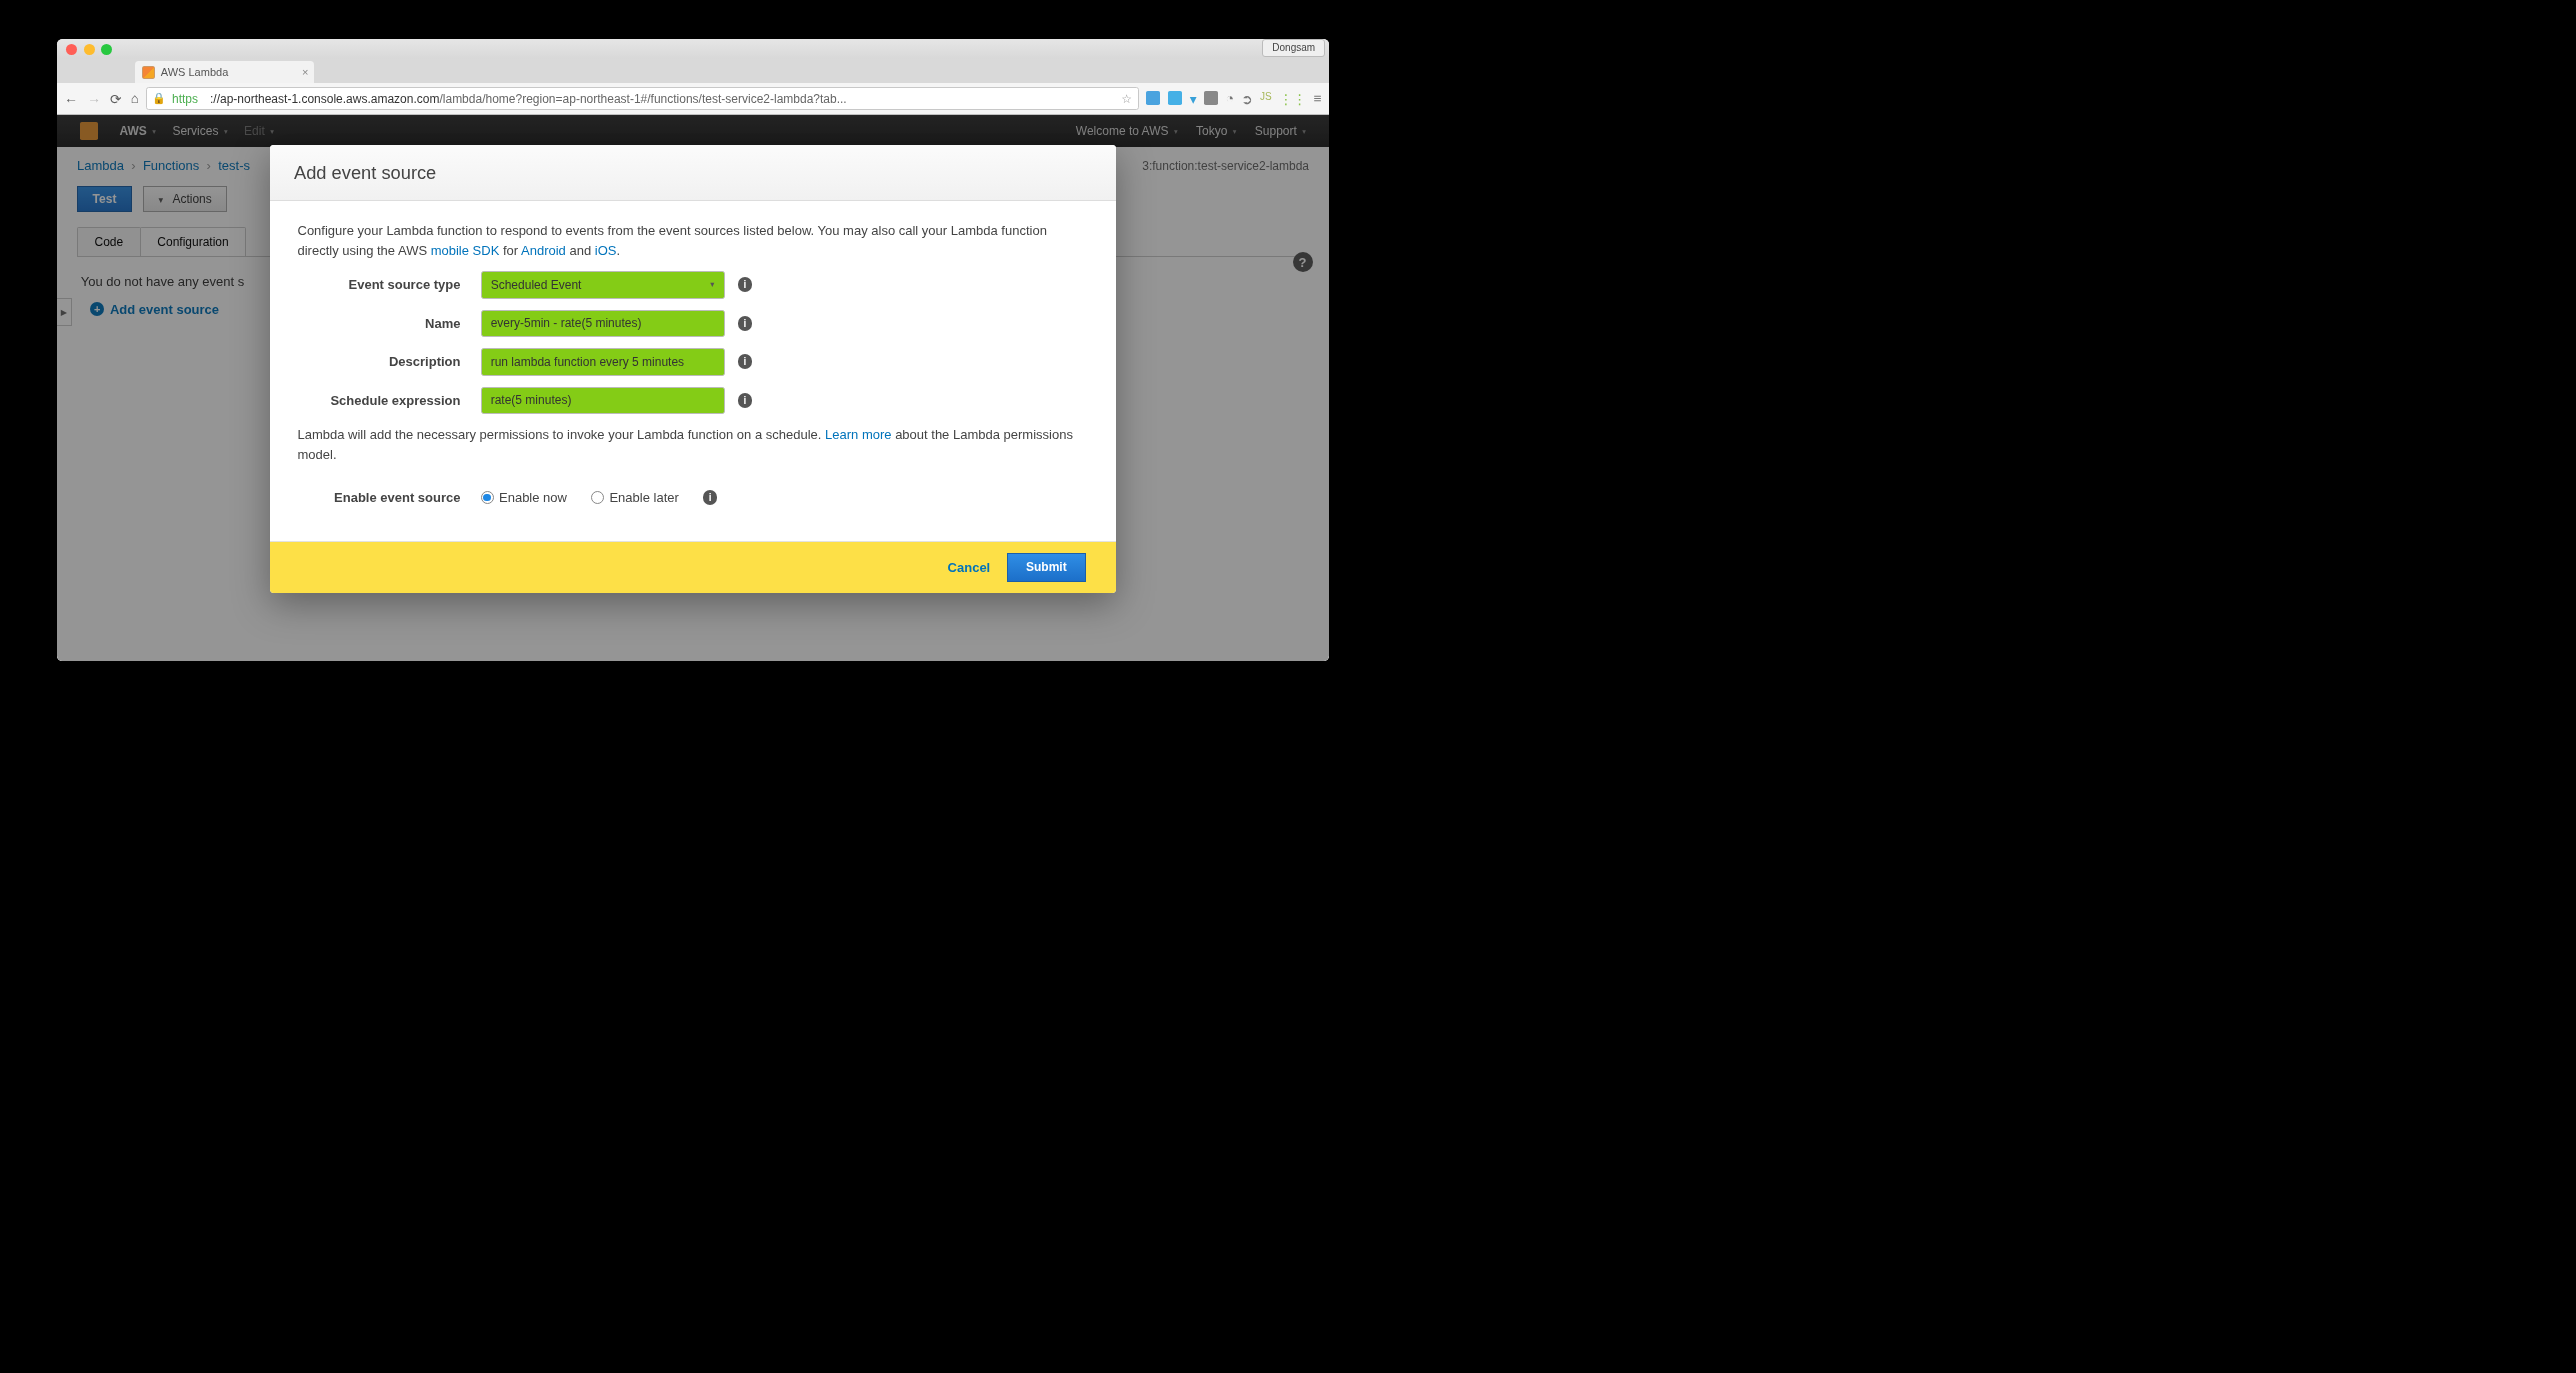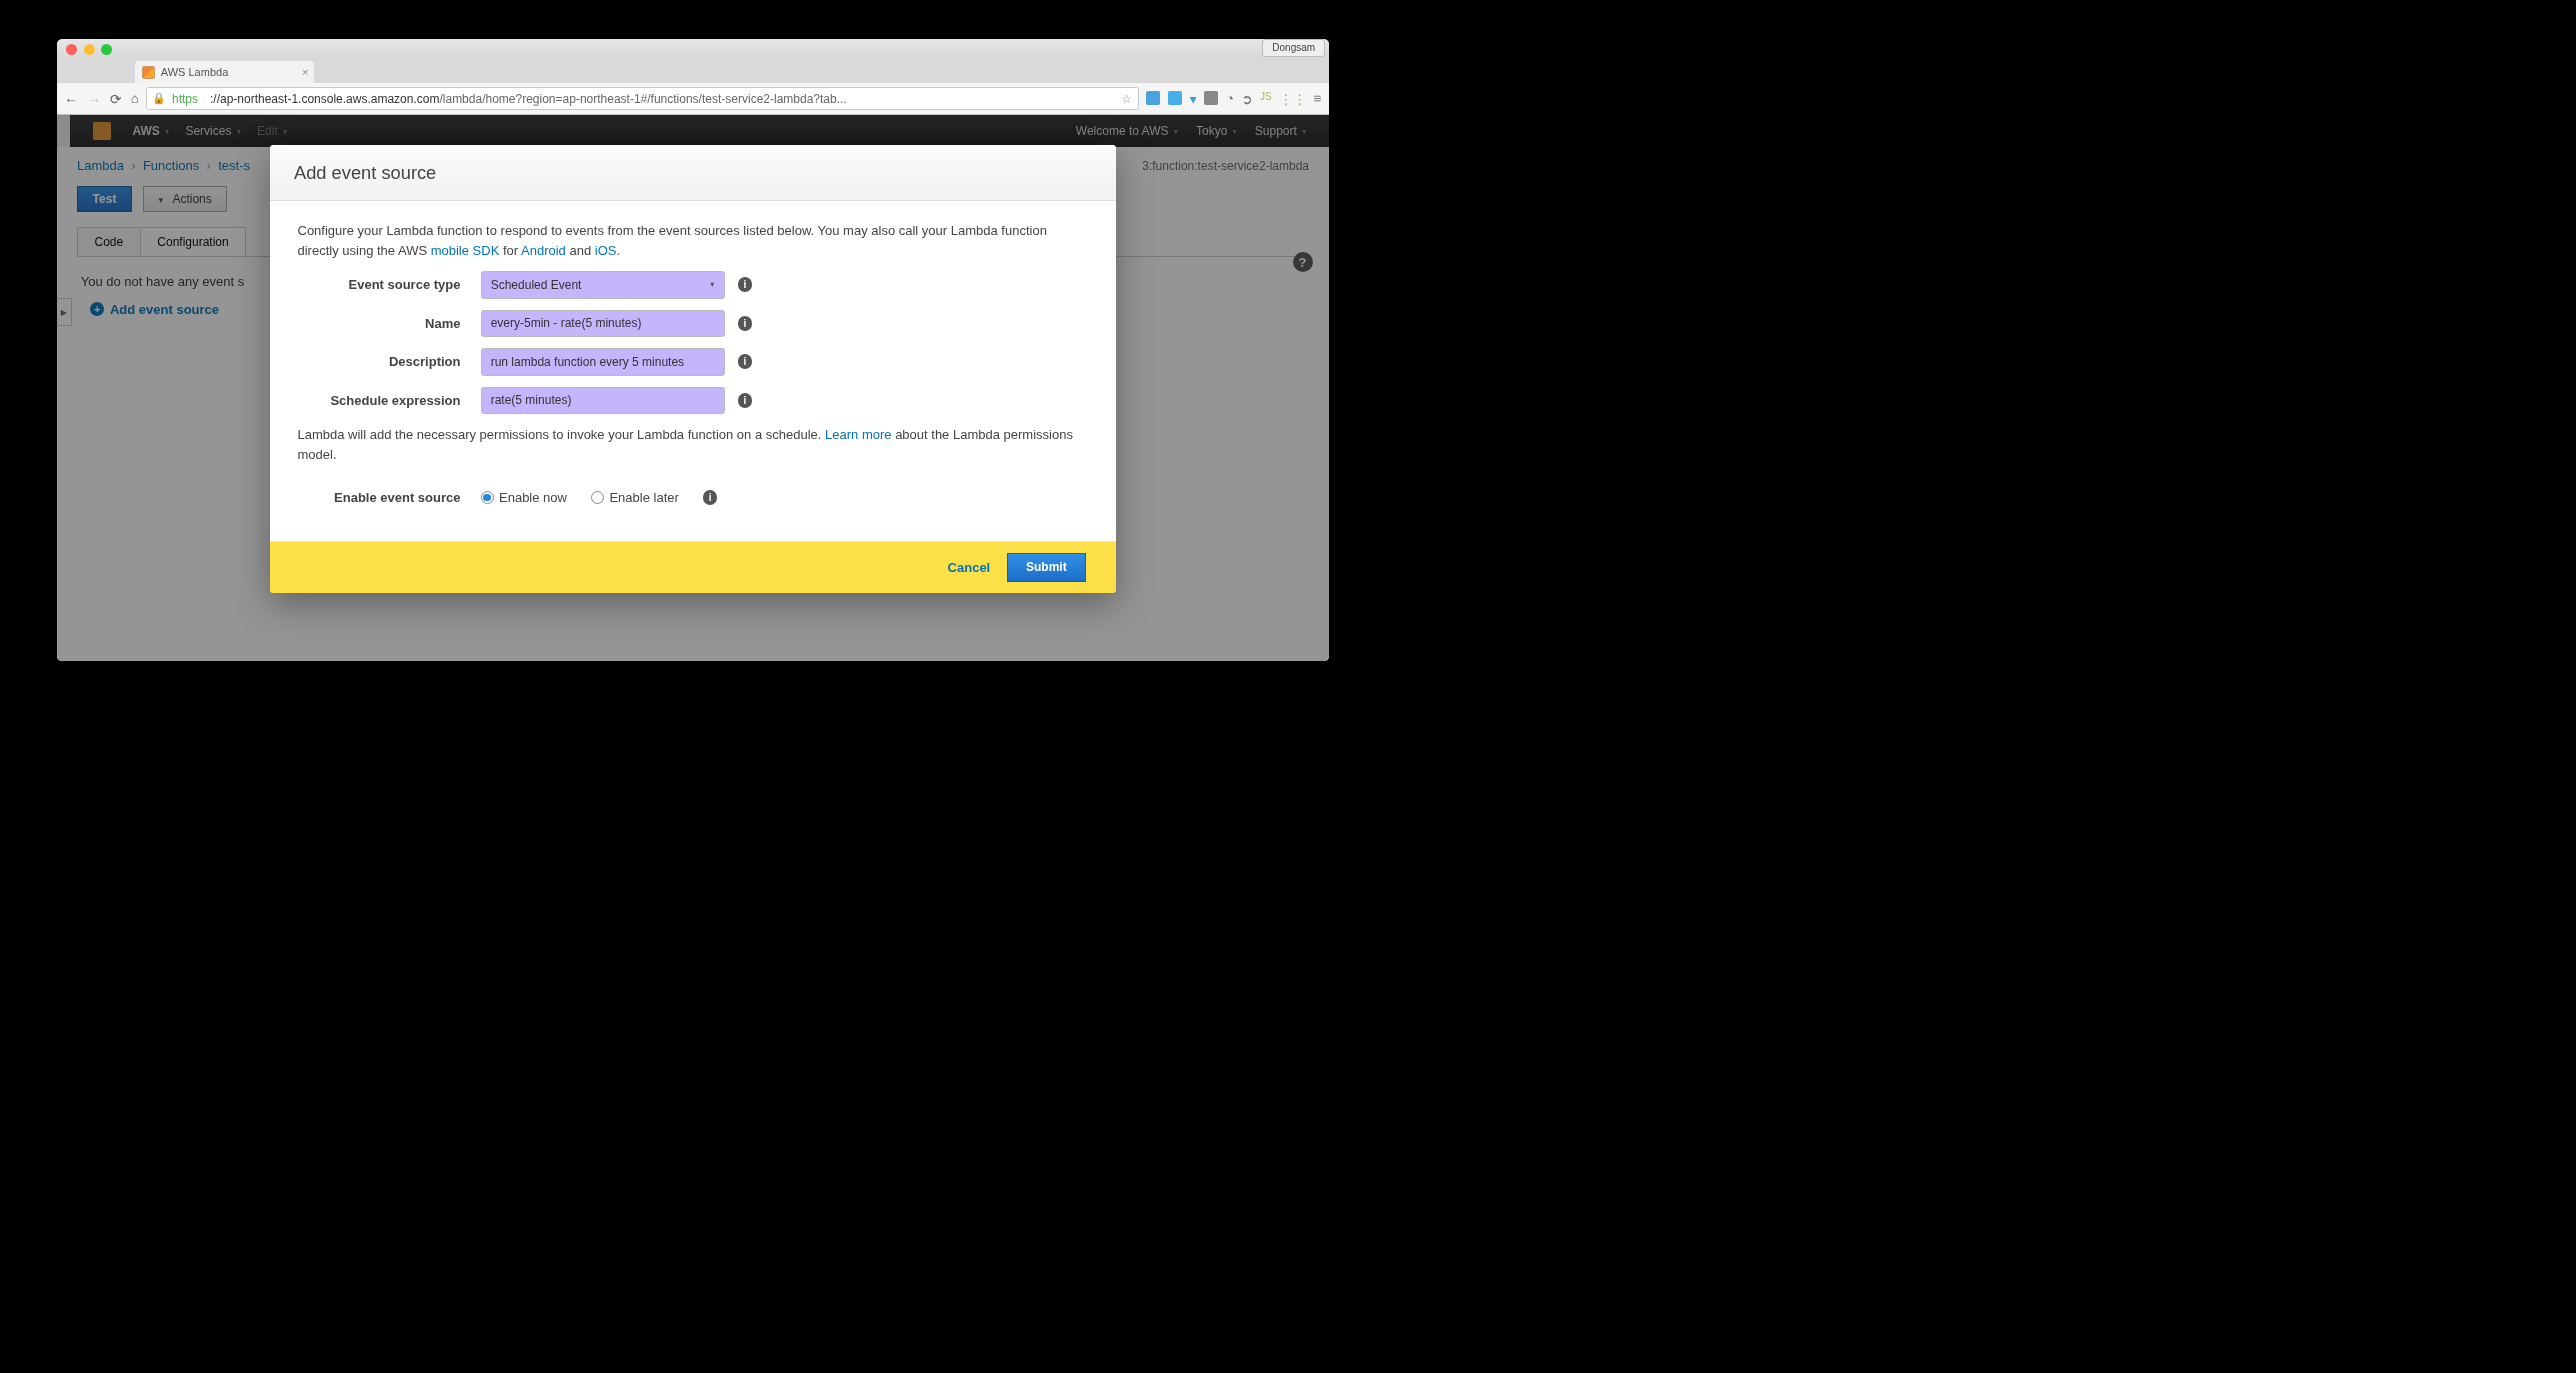--- a/index.html
+++ b/index.html
@@ -42,21 +42,21 @@
   .lock { color:#3fa33f; font-size:11px; }
   .url-scheme { color:#4caf50; }
   .url-host { color:#333;margin-left:12px; }
   .url-path { color:#666; }
   .url-star { color:#999; margin-left:auto; }
   .ext-icons { display:flex; gap:7.3px; color:#777; font-size:13.7px; }
   .ext-box { width:14.6px; height:14.6px; border-radius:1.8px; }
 
   .viewport { position:relative; height:calc(100% - 76px); background:#eee; overflow:hidden; }
 
-  .aws-nav { height:32px; background:#232e3e; background:linear-gradient(#333,#1f1f1f); display:flex; align-items:center; color:#ddd; font-size:12px; padding:12px 23px; gap:16.5px;margin-left:13px;}
+  .aws-nav { height:32px; background:#232e3e; background:linear-gradient(#333,#1f1f1f); display:flex; align-items:center; color:#ddd; font-size:12px; padding:12px 23px; gap:16.5px;}
   .aws-cube { width:18.3px; height:18.3px; background:#e89430; transform:rotate(0deg); border-radius:1.8px; margin-right:4.6px;}
   .aws-menu { display:flex; align-items:center; gap:5.5px; cursor:pointer; }
   .aws-caret { font-size:7.3px; color:#888; }
   .aws-right { margin-left:auto; display:flex; gap:18.3px; }
 
   .content { padding:11px 20px; background:#fff; height:calc(100% - 32px);}
   .breadcrumb { color:#666; font-size:13px; display:flex; align-items:center; gap:7.3px; }
   .breadcrumb a { color:#0073bb; text-decoration:none; }
   .breadcrumb .sep { color:#999; }
   .arn { margin-left:auto; color:#666; font-size:12px; }
@@ -82,21 +82,21 @@
   
   .modal-backdrop { position:absolute; inset:0; background:rgba(20,20,20,.45); display:flex; align-items:flex-start; justify-content:center; padding-top:30px;}
   .modal { width:846px; background:#fff; border-radius:3.7px; box-shadow:0 11px 37px rgba(0,0,0,.35); overflow:hidden;}
   .modal-header { padding:16.5px 24px; font-size:18.3px; color:#444; border-bottom:0.9px solid #ddd; background:linear-gradient(#fbfbfb,#f1f1f1);}
   .modal-body { padding:20px 27.5px 9.2px; font-size:13px; color:#444; line-height:1.5;}
   .modal-body a { color:#0073bb; text-decoration:none; }
   .form-row { display:flex; align-items:center; margin:11px 0;}
   .form-row label { width:183px; text-align:right; padding-right:20px; font-weight:600; color:#444; font-size:13px;}
   .form-row .field { flex:0 0 244px; }
   .form-row input[type=text], .form-row .select {
-    width:244px; height:27.5px; border:0.9px solid #bbb; border-radius:2.7px; padding:0 9.2px; font-size:12px; color:#333; background:#c4b5fd;
+    width:244px; height:27.5px; border:0.9px solid #bbb; border-radius:2.7px; padding:0 9.2px; font-size:12px; color:#333; background:#84cc16;
   }
   .form-row .select { display:flex; align-items:center; justify-content:space-between; cursor:pointer;}
   .form-row .select .caret { font-size:8.2px; color:#555;}
   .info-i { width:14.6px; height:14.6px; border-radius:50%; background:#555; color:#fff; font-size:10px; font-weight:bold; display:inline-flex; align-items:center; justify-content:center; margin-left:13px;}
   .radio-group { display:flex; align-items:center; gap:24px; }
   .radio-item { display:flex; align-items:center; gap:5.5px; }
   .radio { width:13px; height:13px; border:0.9px solid #888; border-radius:50%; display:inline-flex; align-items:center; justify-content:center;}
   .radio.checked::after { content:""; width:7.3px; height:7.3px; border-radius:50%; background:#1e88e5;}
   .modal-note { font-size:13px; color:#444; margin:5.5px 0 16.5px;}
   .modal-footer { border-top:0.9px solid #e2e2e2; padding:11px 30px; display:flex; justify-content:flex-end; gap:16.5px; align-items:center; background:#fde047;}

